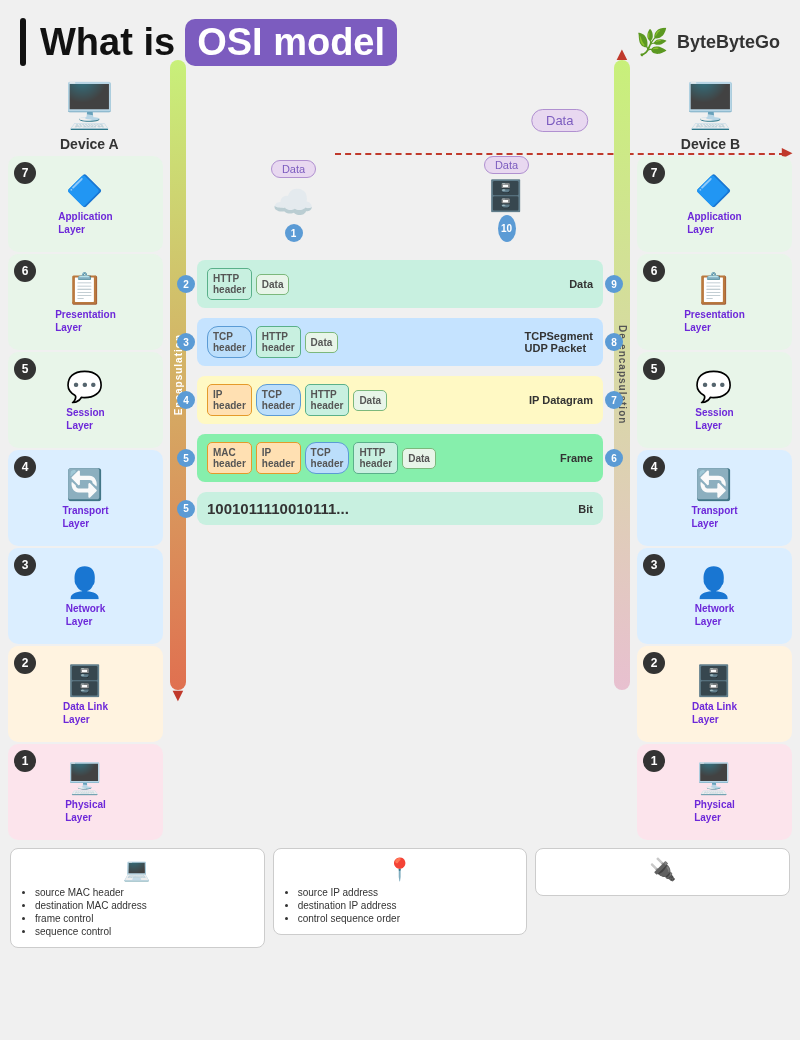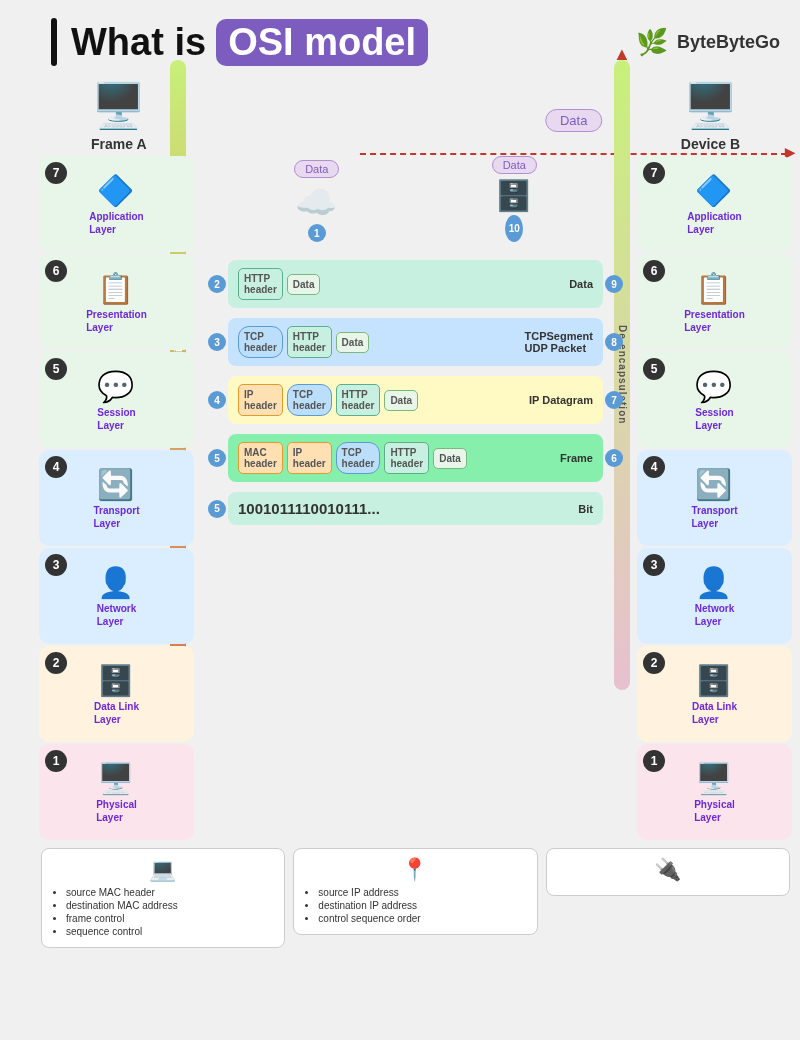--- a/index.html
+++ b/index.html
@@ -192,21 +192,21 @@
       background: #c8f0e0;
       border-radius: 8px;
       padding: 8px 10px;
       display: flex;
       align-items: center;
       width: 100%;
       gap: 4px;
       position: relative;
     }
     .packet-row.blue { background: #c5e3ff; }
-    .packet-row.bit { background: #c8f0e0; font-size: 15px; font-weight: 700; color: #333; justify-content: center; }
+    .packet-row.bit { background: #c8f0e0; font-size: 15px; font-weight: 700; color: #333; justify-content: center; border-radius: 9px; }
 
     .pkt-label {
       font-size: 10px;
       font-weight: 700;
       color: #555;
       border: 1.5px solid #aaa;
       border-radius: 5px;
       padding: 4px 5px;
       background: #fff;
       white-space: nowrap;
@@ -242,21 +242,20 @@
       flex: 1;
       min-width: 0;
     }
     .legend-box ul { padding-left: 14px; }
     .legend-box li { margin-bottom: 2px; }
     .legend-icon { font-size: 22px; text-align: center; margin-bottom: 4px; }
 
     
     .full-wrapper {
       position: relative;
-      padding-left: 31px;
     }
 
     .encap-bar {
       position: absolute;
       left: 170px;
       top: 60px;
       width: 16px;
       height: 630px;
       background: linear-gradient(to bottom, #c8f07a, #e07050);
       border-radius: 8px;
@@ -320,21 +319,21 @@
     </div>
     <div class="brand">
       <span class="brand-icon">🌿</span>
       <span>ByteByteGo</span>
     </div>
   </div>
 
   <div class="devices-row">
     <div class="device">
       <div class="device-icon">🖥️</div>
-      <div class="device-label">Frame A</div>
+      <div class="device-label">Device A</div>
     </div>
     <div class="data-arrow" style="position:relative; flex:1; height:50px; display:flex; align-items:center; justify-content:center;">
       <div class="data-bubble">Data</div>
       <div class="dashed-arrow-line" style="width:80%;margin-top:16px;"></div>
     </div>
     <div class="device">
       <div class="device-icon">🖥️</div>
       <div class="device-label">Device B</div>
     </div>
   </div>

